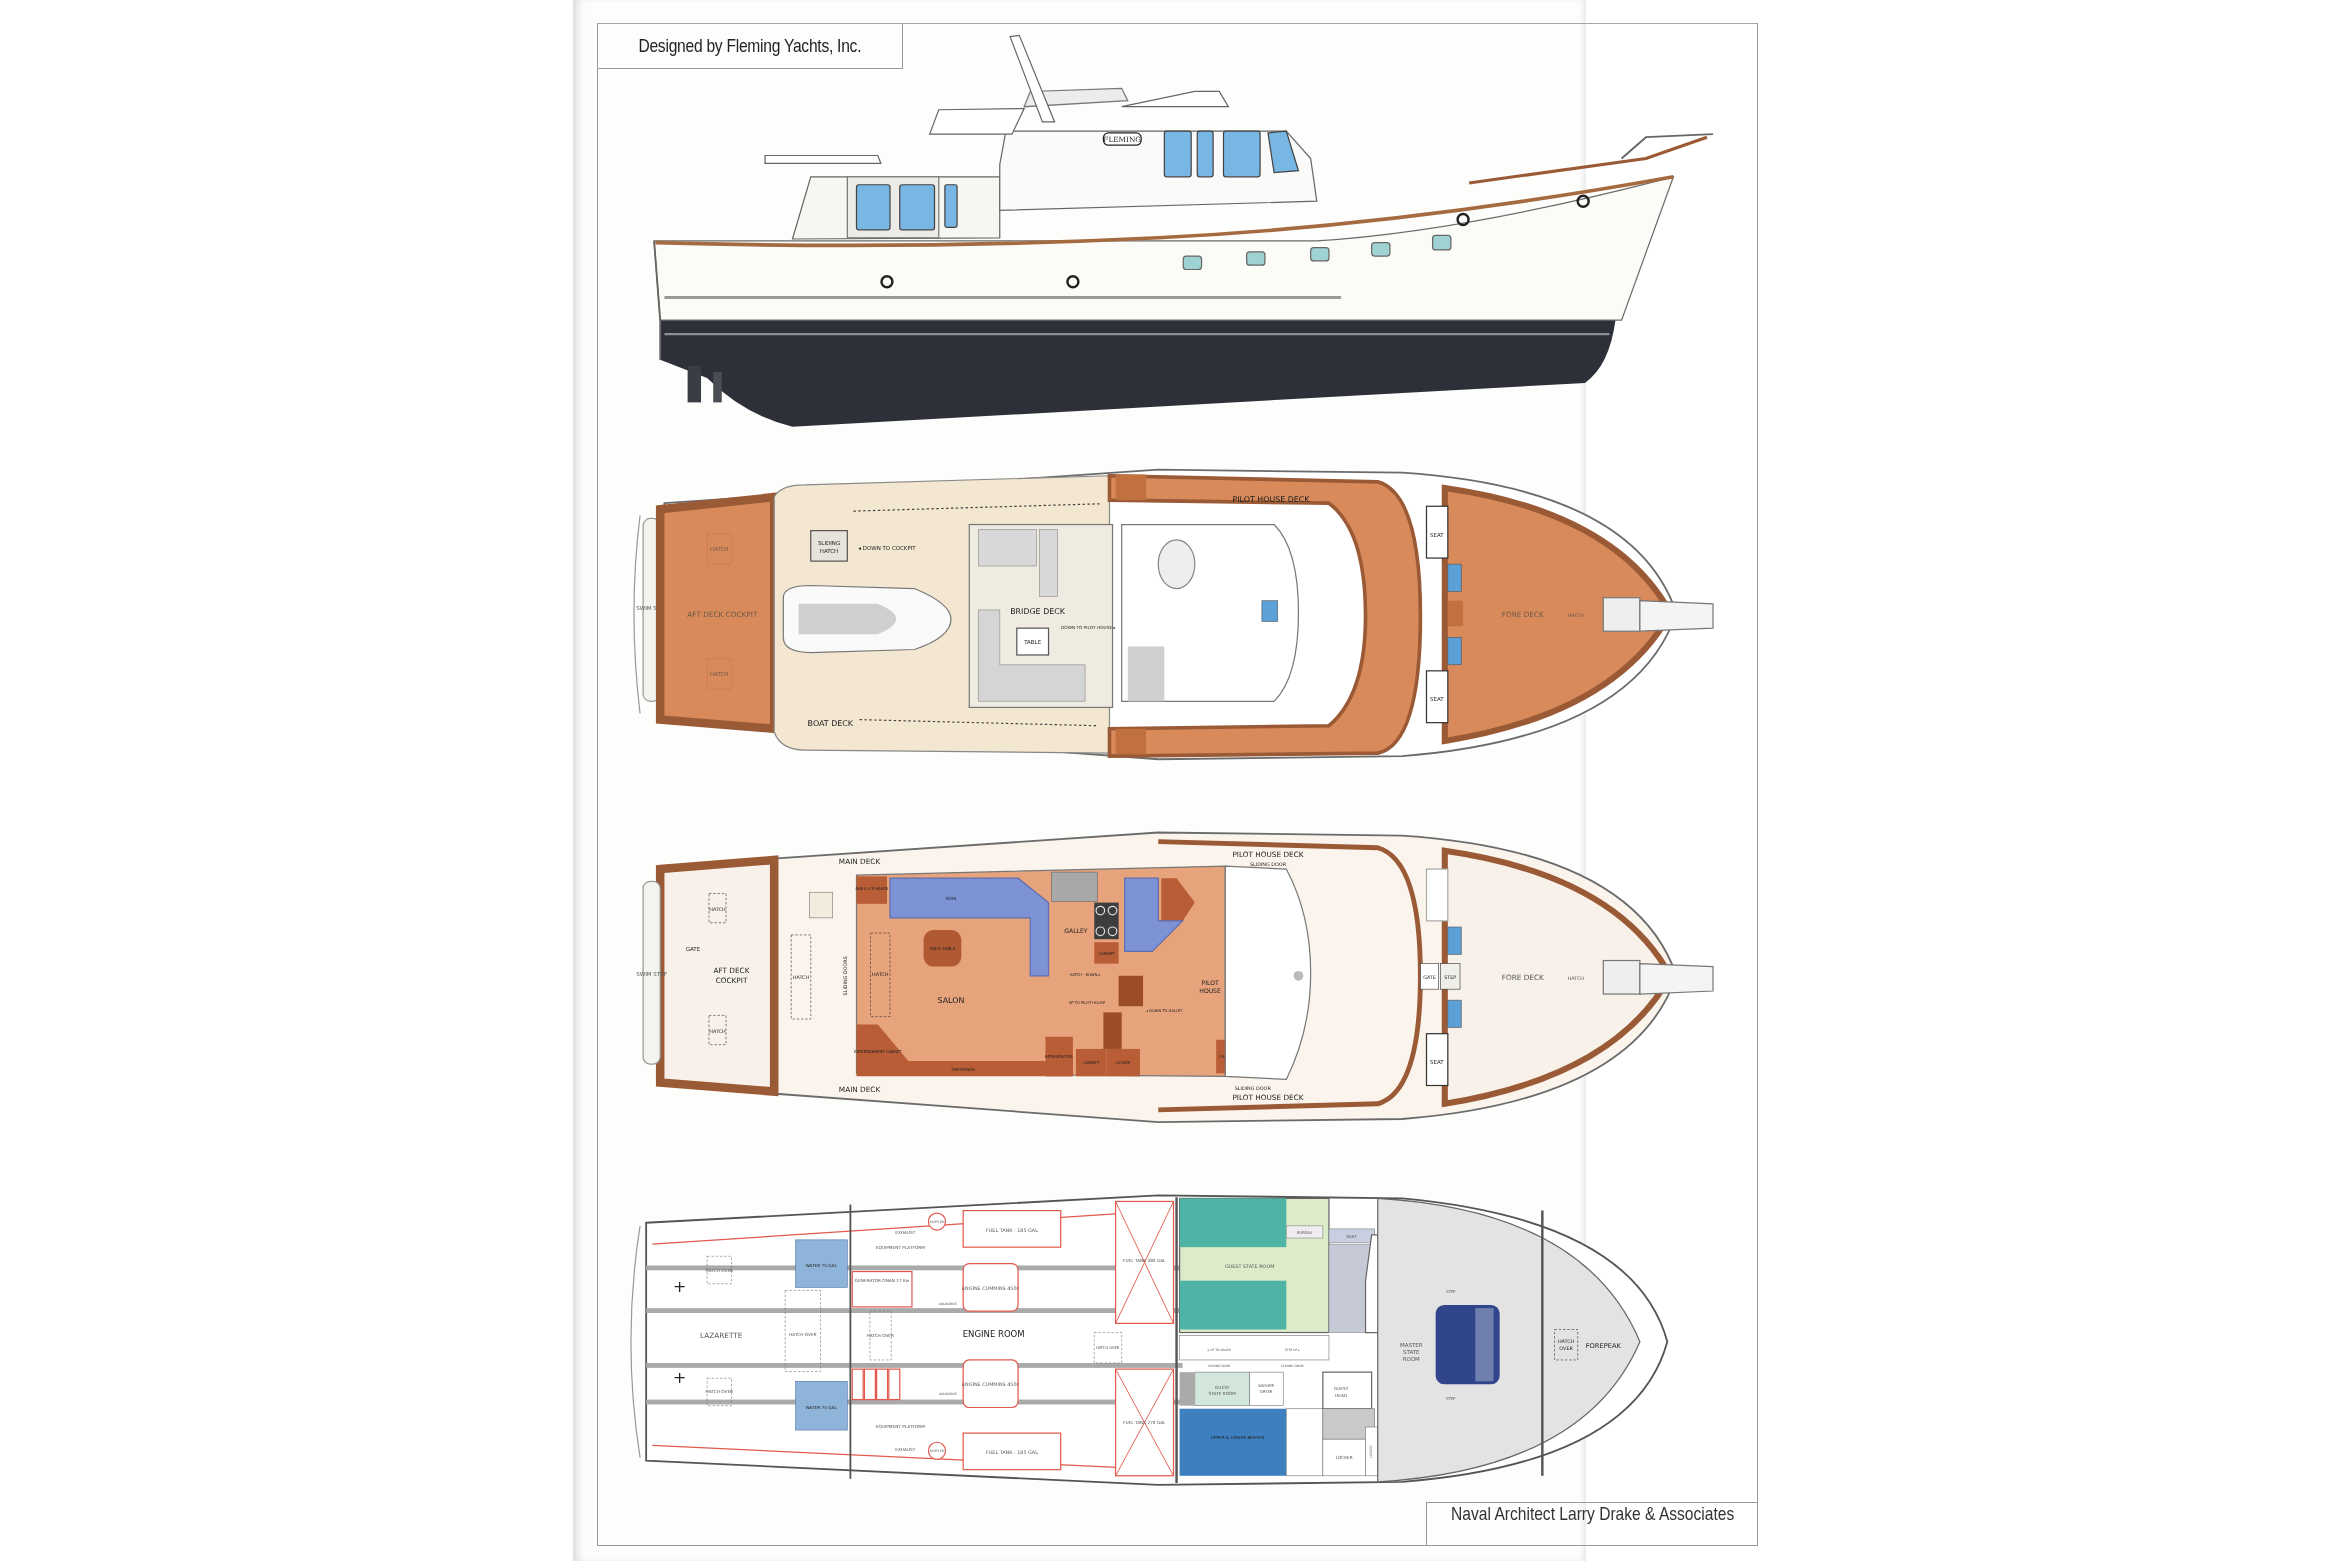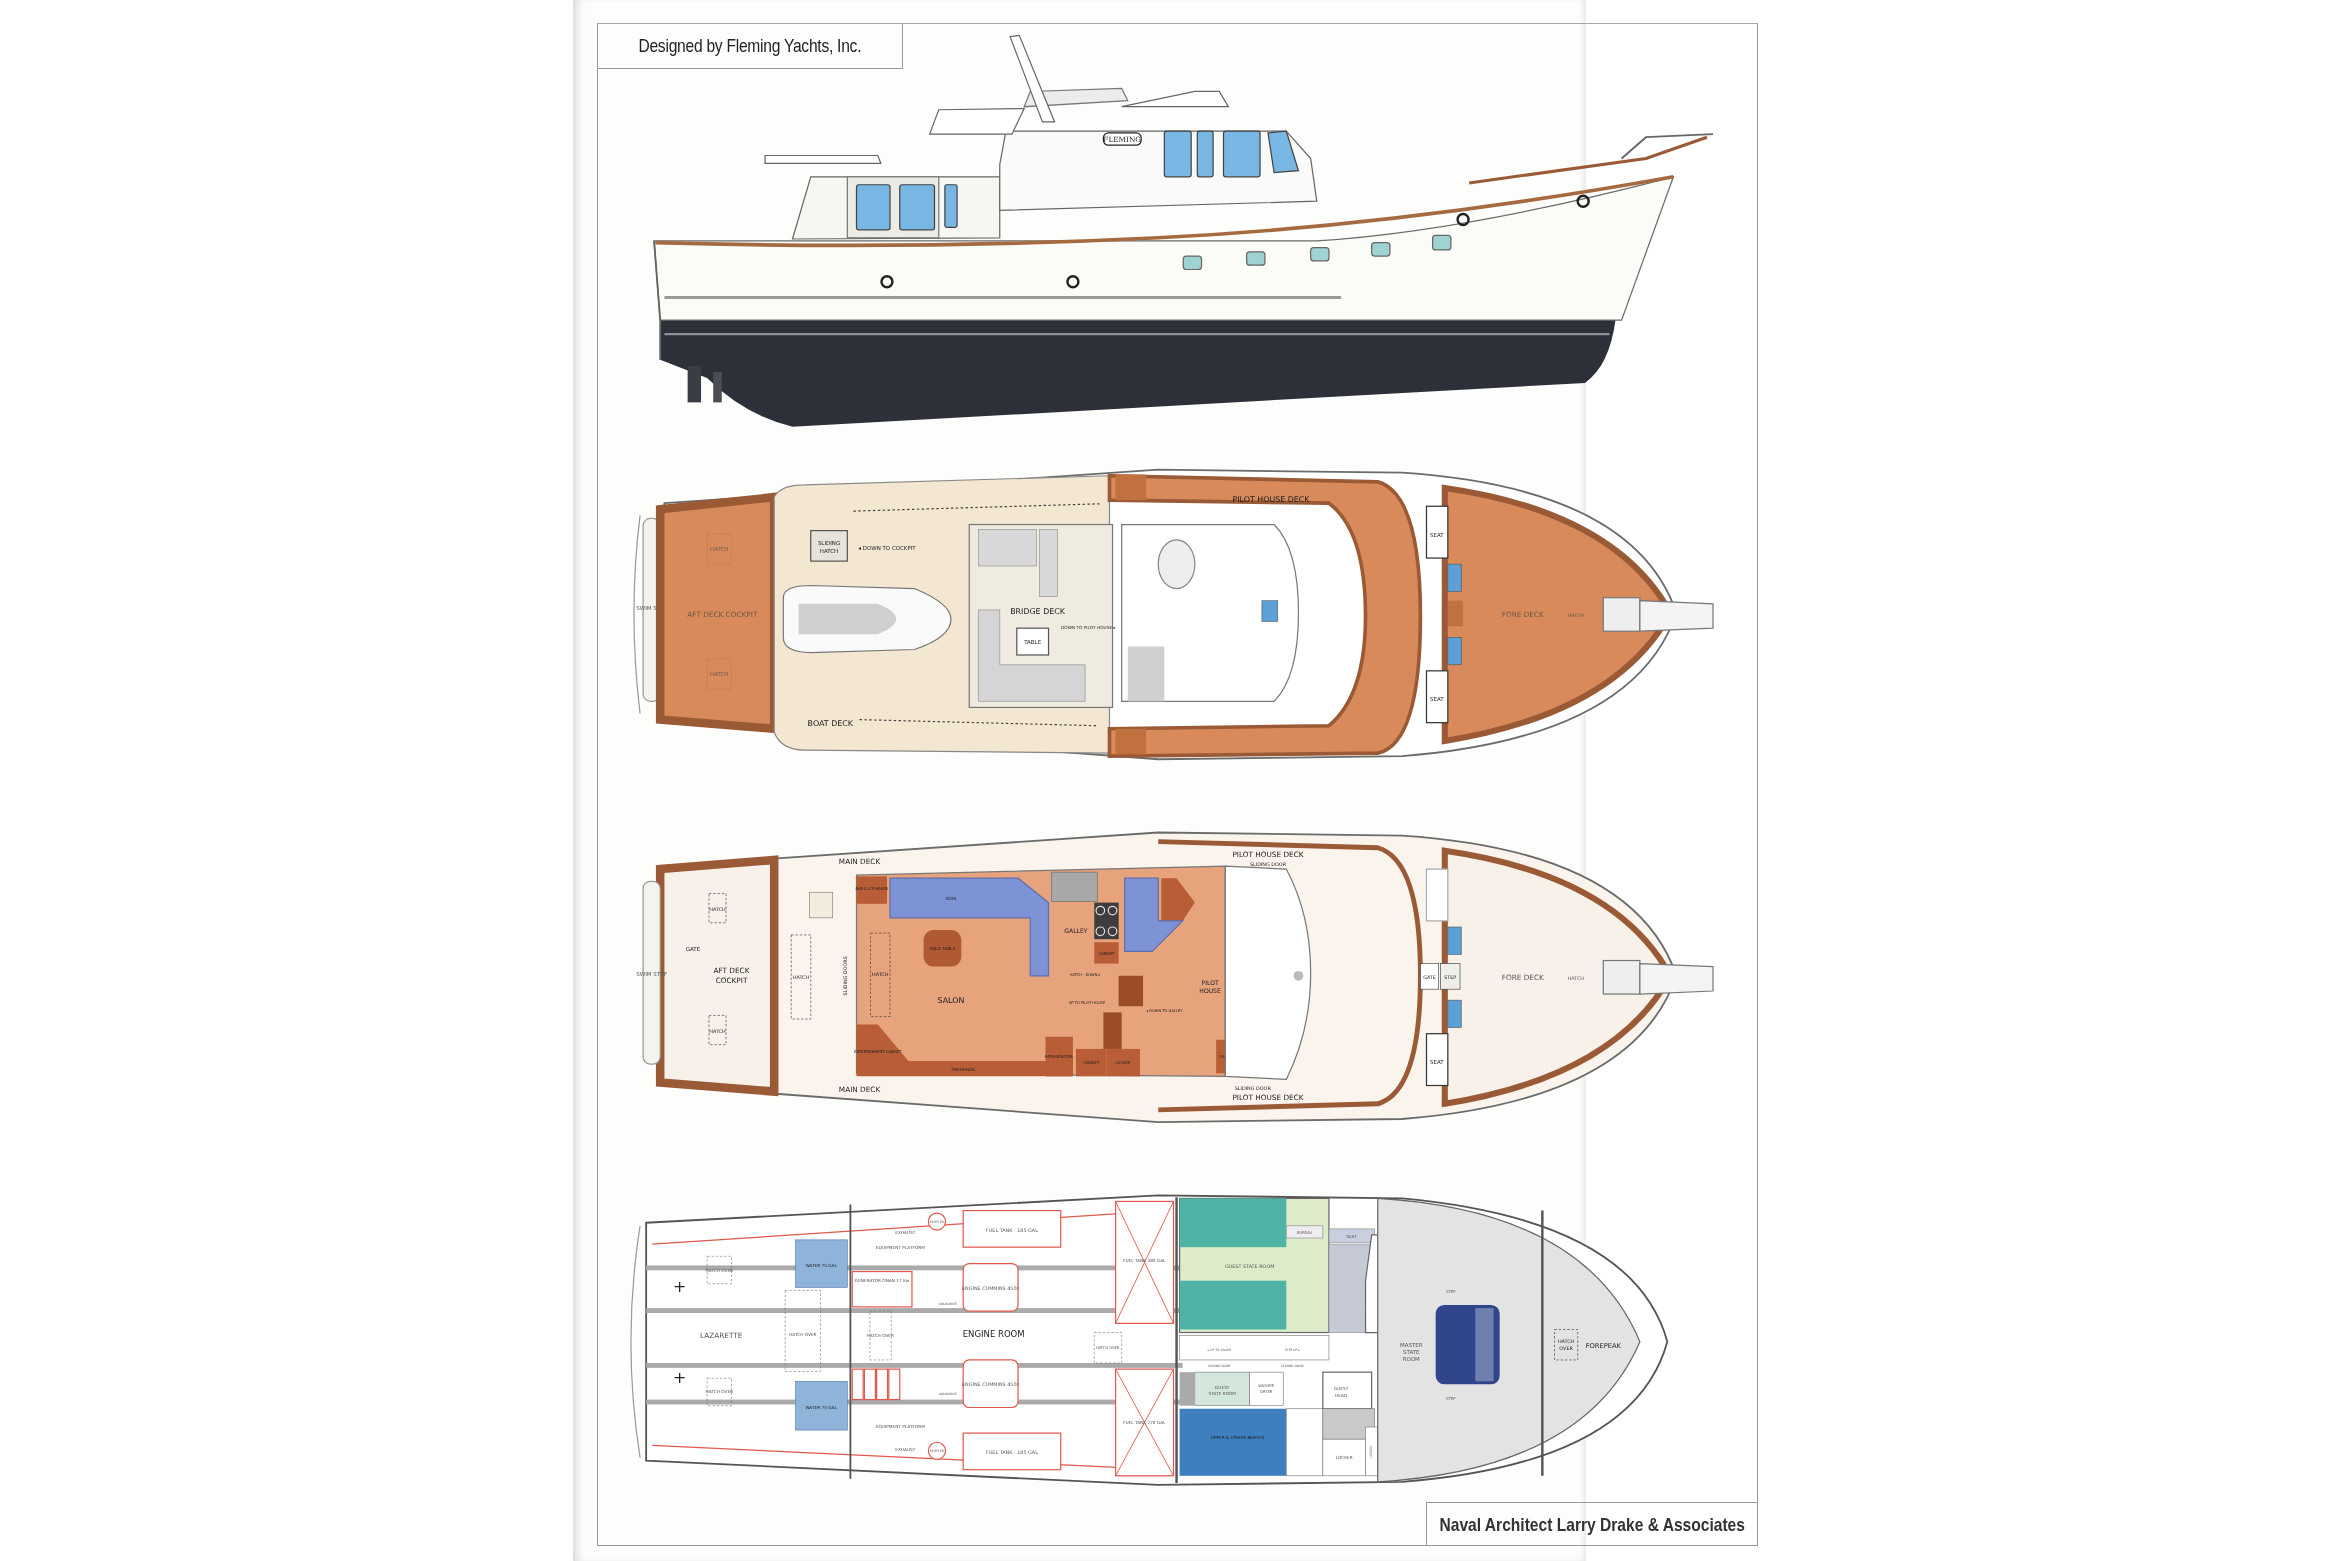--- a/index.html
+++ b/index.html
@@ -1,21 +1,21 @@
 <!DOCTYPE html>
 <html style="font-size:9.8px"><head>
 <meta charset="utf-8">
 <style>
   html,body{margin:0;padding:0;background:#ffffff;}
   body{width:2342px;height:1561px;position:relative;overflow:hidden;font-family:"Liberation Sans",sans-serif;}
   .page{position:absolute;left:573px;top:0;width:1013px;height:1561px;background:#fdfdfb;box-shadow:inset 8.5px 0 11px -6.1px #cfcfcf, inset -6.1px 0 8.5px -6.1px #d8d8d8;}
   .frame{position:absolute;left:24.4px;top:23px;width:1159px;height:1521px;border:1.8px solid #9a9a9a;border-top-color:#a8a8a8;}
   .title-box{position:absolute;left:24.4px;top:23px;width:305px;height:45px;border-right:1.8px solid #9a9a9a;border-bottom:1.8px solid #9a9a9a;display:flex;align-items:center;justify-content:center;}
   .title-box span{font-family:"Liberation Sans Narrow","Liberation Sans",sans-serif;font-size:19px;color:#222;letter-spacing:-0.3px;transform:scaleX(0.82);display:inline-block;}
-  .credit-box{position:absolute;left:853px;top:1502px;width:331px;height:43px;border-left:1.8px solid #9a9a9a;border-top:1.8px solid #9a9a9a;display:flex;align-items:center;justify-content:center;font-weight:bold;}
+  .credit-box{position:absolute;left:853px;top:1502px;width:331px;height:43px;border-left:1.8px solid #9a9a9a;border-top:1.8px solid #9a9a9a;display:flex;justify-content:center;}
   .credit-box span{font-size:19px;color:#333;transform:scaleX(0.82);display:inline-block;white-space:nowrap;}
   svg{position:absolute;}
   .lbl{font-family:"DejaVu Sans",sans-serif;fill:#222;}
   .lblf{font-family:"DejaVu Sans",sans-serif;fill:#6d5a4a;}
   .lblg{font-family:"DejaVu Sans",sans-serif;fill:#555;}
 </style>
 </head>
 <body>
 
 <div class="page">

